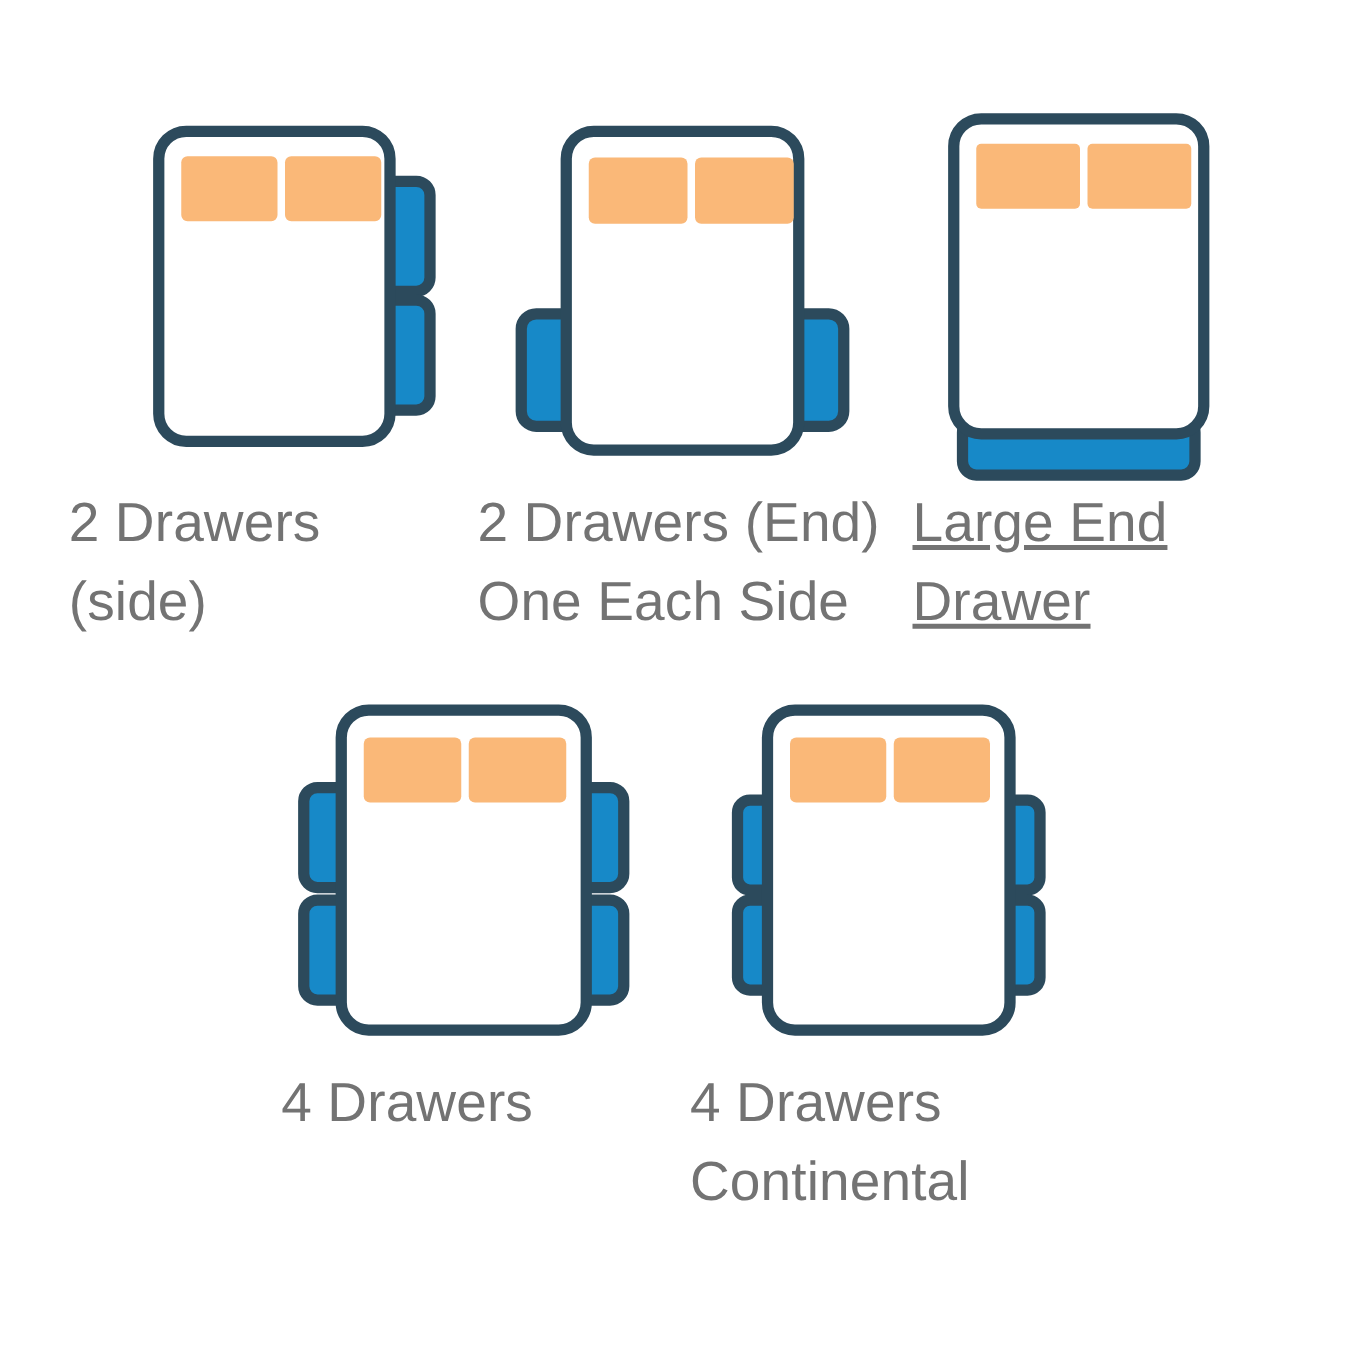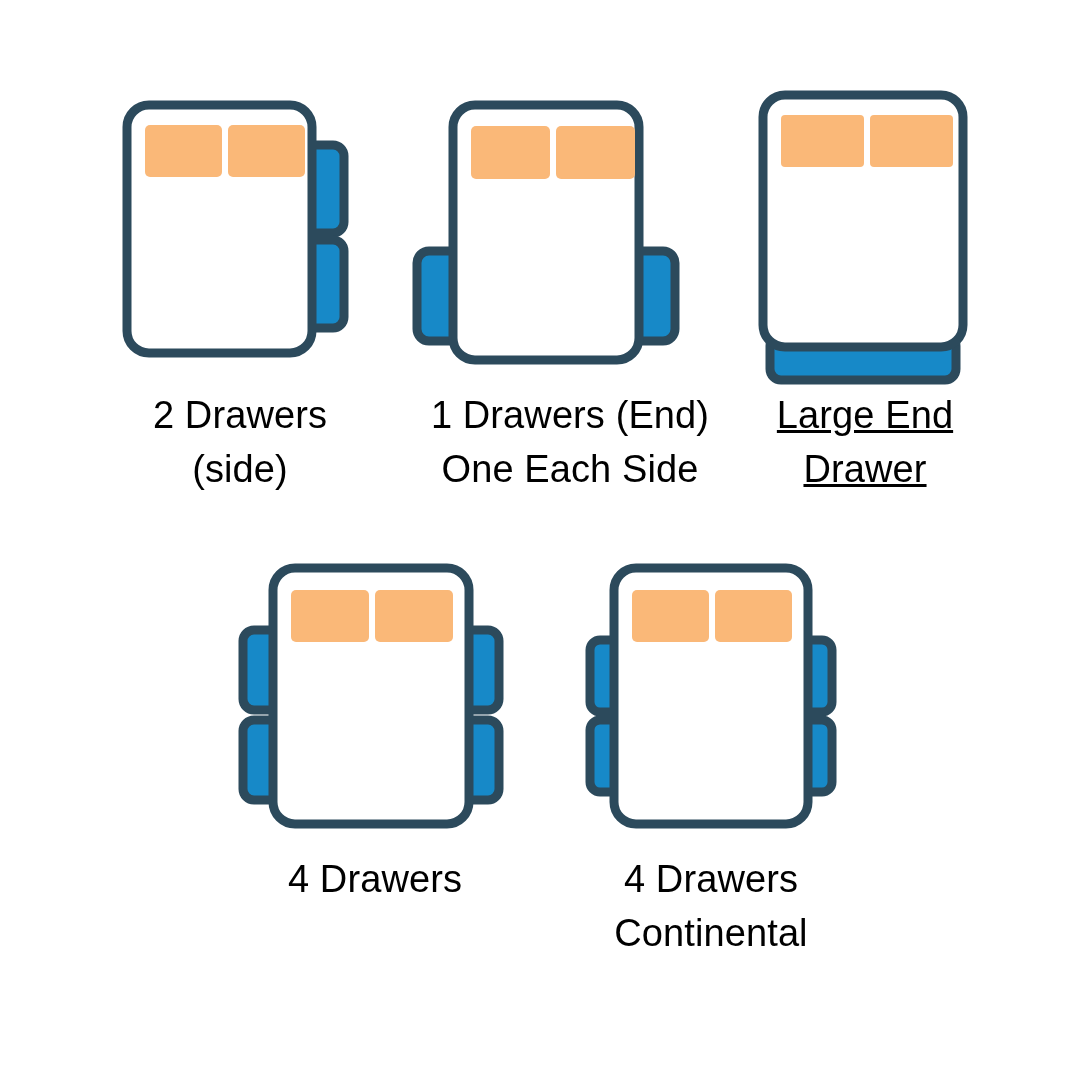--- a/index.html
+++ b/index.html
@@ -29,23 +29,22 @@
   .bed-figure {
     position: absolute;
     left: 0;
     top: 0;
   }
 
   .bed-caption {
     position: absolute;
     left: 0;
     width: 100%;
-    text-align: center;
-    color: #000000;
-    font-size: 38px;
+    color: #737373;
+    font-size: 44px;
     line-height: 1.43;
     letter-spacing: 0.1px;
     white-space: pre-line;
     font-family: "Liberation Sans", sans-serif;
   }
 
   
   #opt-0 { left: 55px;  top: 88px;  width: 370px; }
   #opt-1 { left: 382px; top: 88px;  width: 376px; }
   #opt-2 { left: 730px; top: 80px;  width: 270px; }
@@ -85,21 +84,21 @@
   <div class="bed-option" id="opt-1">
     <div class="bed-figure">
       <svg width="330" height="290" viewBox="0 0 330 290" aria-hidden="true">
         <rect x="35" y="163" width="44" height="90" rx="12" fill="#1789c8" stroke="#2c4a5c" stroke-width="9"></rect>
         <rect x="249" y="163" width="44" height="90" rx="12" fill="#1789c8" stroke="#2c4a5c" stroke-width="9"></rect>
         <rect x="71" y="17" width="186" height="255" rx="22" fill="#ffffff" stroke="#2c4a5c" stroke-width="9"></rect>
         <rect x="89" y="38" width="79" height="53" rx="5" fill="#fab878"></rect>
         <rect x="174" y="38" width="79" height="53" rx="5" fill="#fab878"></rect>
       </svg>
     </div>
-    <div class="bed-caption" id="cap-1">1 Drawers (End)
+    <div class="bed-caption" id="cap-1">2 Drawers (End)
 One Each Side</div>
   </div>
 
   <div class="bed-option" id="opt-2">
     <div class="bed-figure">
       <svg width="270" height="300" viewBox="0 0 270 300" aria-hidden="true">
         <rect x="40" y="255" width="186" height="45" rx="11" fill="#1789c8" stroke="#2c4a5c" stroke-width="9"></rect>
         <rect x="33" y="15" width="200" height="252" rx="22" fill="#ffffff" stroke="#2c4a5c" stroke-width="9"></rect>
         <rect x="51" y="35" width="83" height="52" rx="4" fill="#fab878"></rect>
         <rect x="140" y="35" width="83" height="52" rx="4" fill="#fab878"></rect>

